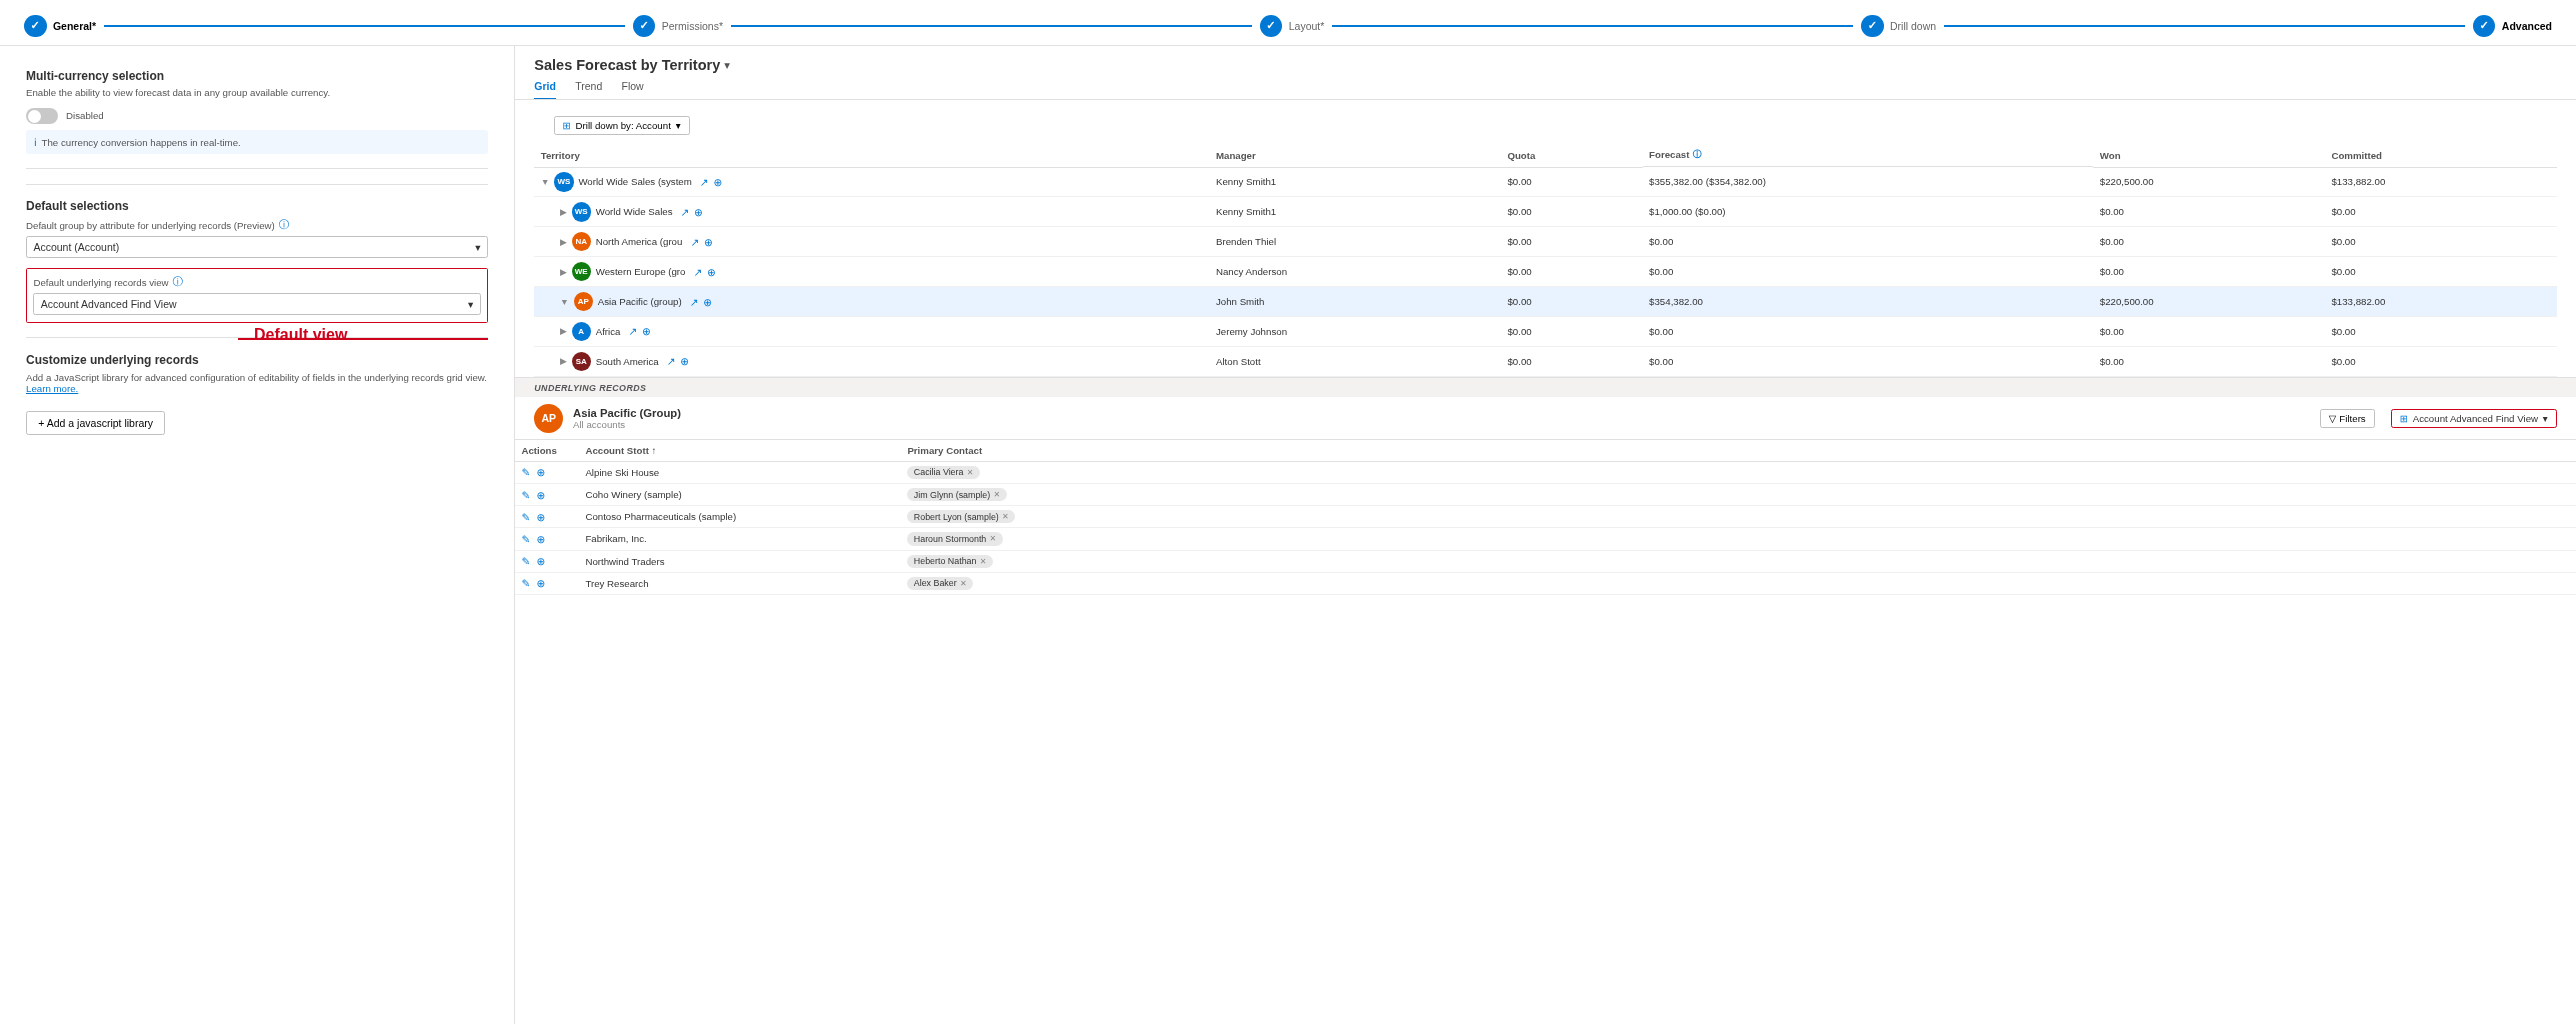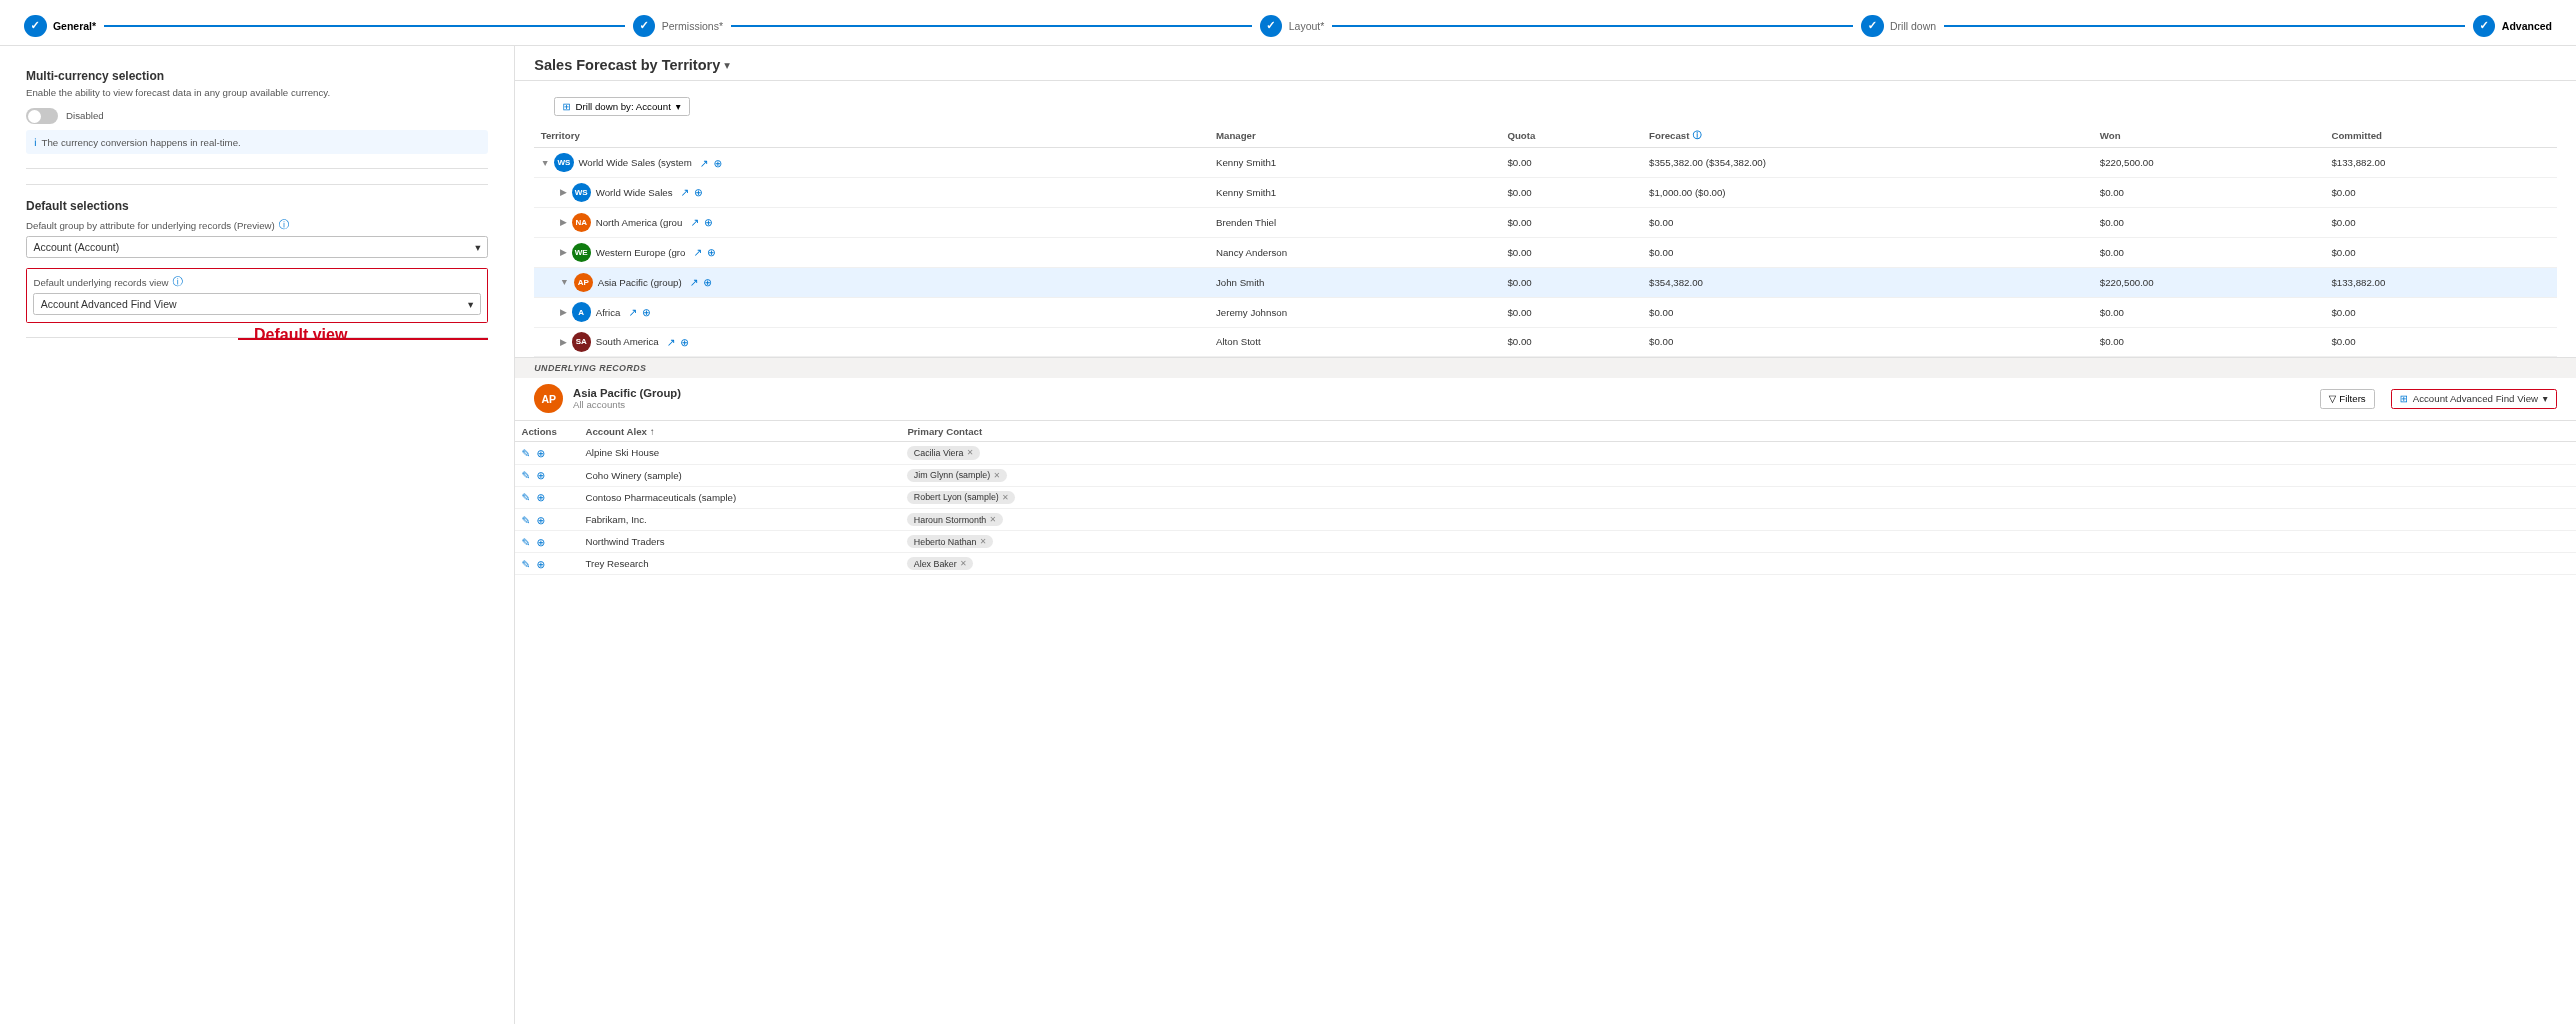--- a/index.html
+++ b/index.html
@@ -265,28 +265,41 @@
         </div>
         <div class="select-input">
           <span>Account Advanced Find View</span>
           <span>▾</span>
         </div>
       </div>
     </div>
 
     <hr class="divider">
 
+    <div>
+      <div class="section-title">Customize underlying records</div>
+      <div class="section-desc">
+        <span>Add a JavaScript library for advanced configuration of editability of fields in the underlying records grid view.</span>
+        <a href="#" style="color:#0078d4; font-size:9.7px;">Learn more.</a>
+      </div>
+      <button class="add-js-btn">+ Add a javascript library</button>
+    </div>
   </div>
 
   <div class="right-panel">
 
     <div class="forecast-header">
       <div class="forecast-title-row">
         <span class="forecast-title">Sales Forecast by Territory</span>
         <span class="chevron-icon">▾</span>
+      </div>
+      <div class="forecast-tabs">
+        <div class="forecast-tab active">Grid</div>
+        <div class="forecast-tab">Trend</div>
+        <div class="forecast-tab">Flow</div>
       </div>
     </div>
 
     <div style="padding: 8px 19.3px 0 19.3px;">
       <button class="drill-btn">
         <span style="color:#0078d4;">⊞</span>
         <span>Drill down by: Account</span>
         <span>▾</span>
       </button>
     </div>
@@ -437,21 +450,21 @@
           <span style="color:#0078d4;">⊞</span>
           <span>Account Advanced Find View</span>
           <span>▾</span>
         </div>
       </div>
       <div class="underlying-wrap">
         <table class="underlying-table">
           <thead>
             <tr>
               <th style="width:64px;">Actions</th>
-              <th style="width:322px;">Account Alex ↑</th>
+              <th style="width:322px;">Account Stott ↑</th>
               <th>Primary Contact</th>
             </tr>
           </thead>
           <tbody id="underlying-tbody">
 
           <tr>
     <td>
       <div style="display:flex;gap:6.4px;">
         <span style="color:#0078d4;cursor:pointer;font-size:10.5px;">✎</span>
         <span style="color:#0078d4;cursor:pointer;font-size:10.5px;">⊕</span>

